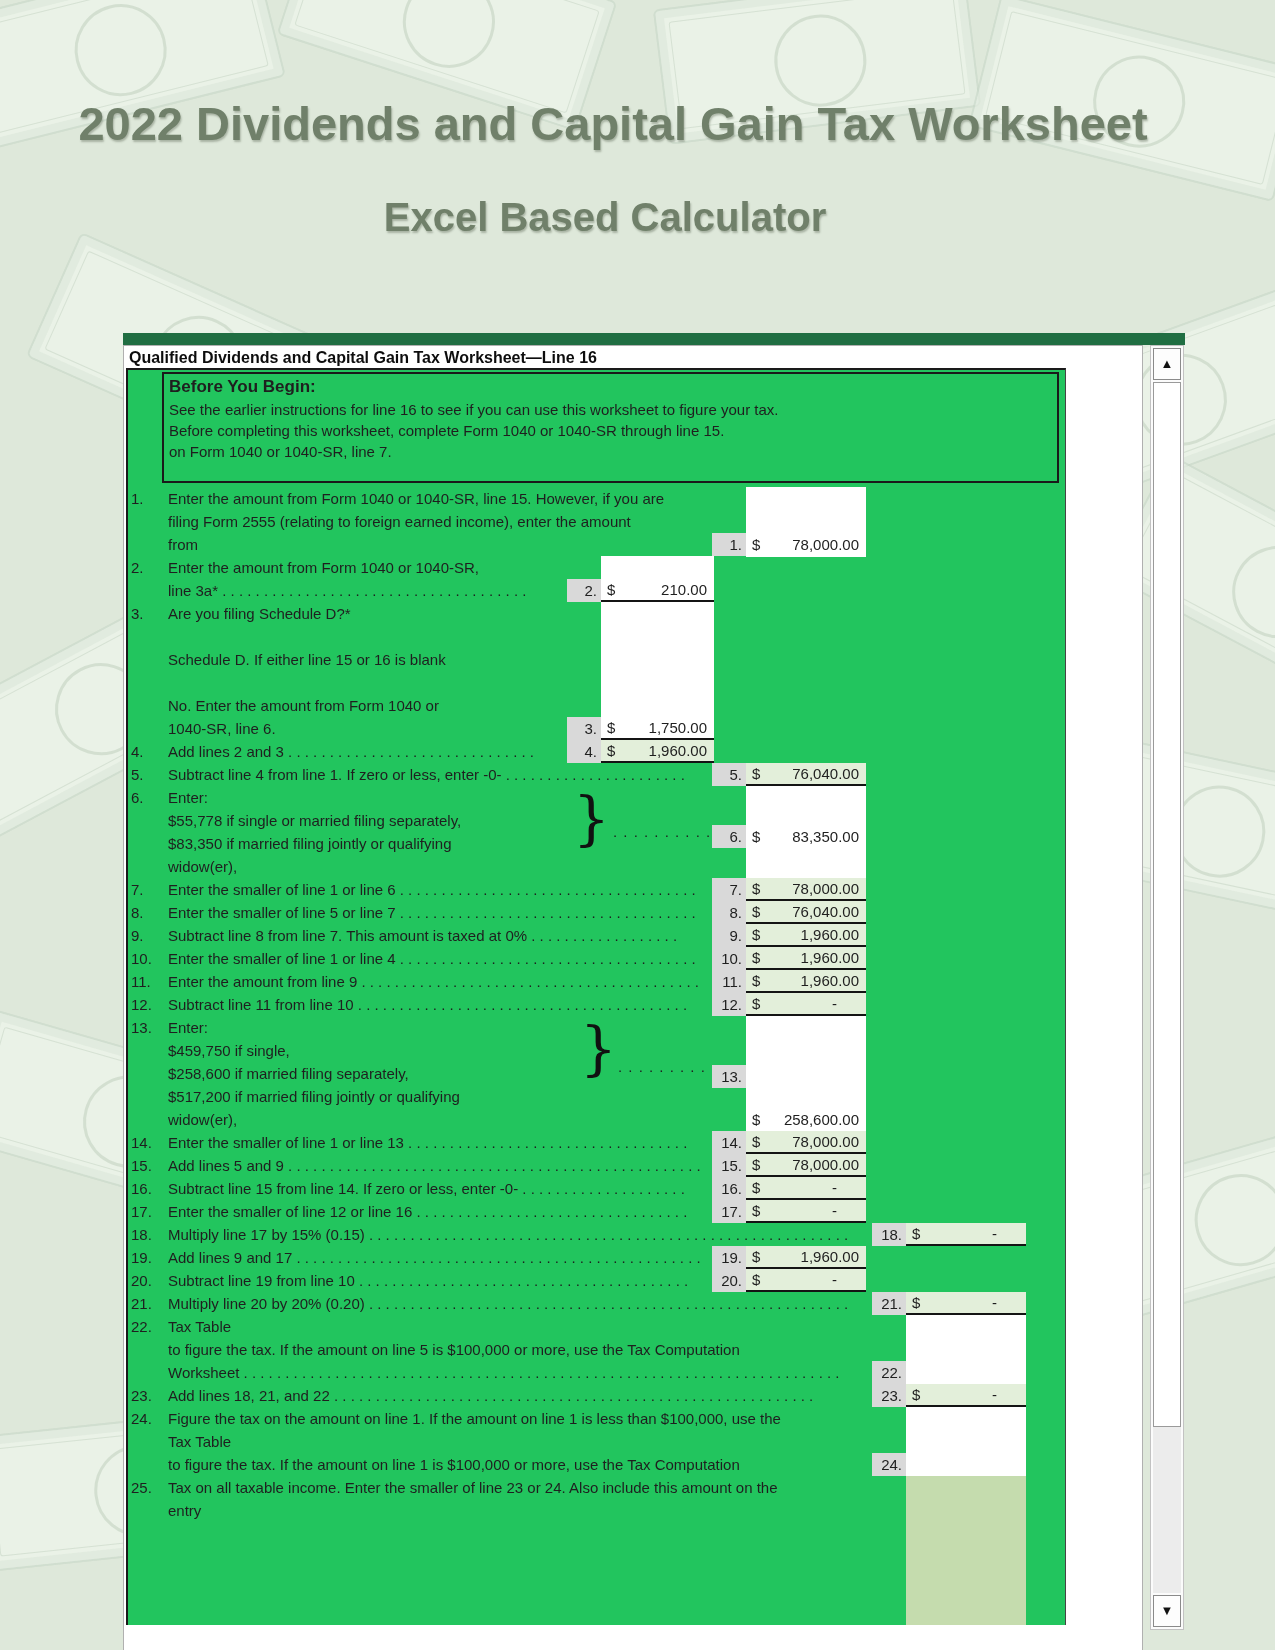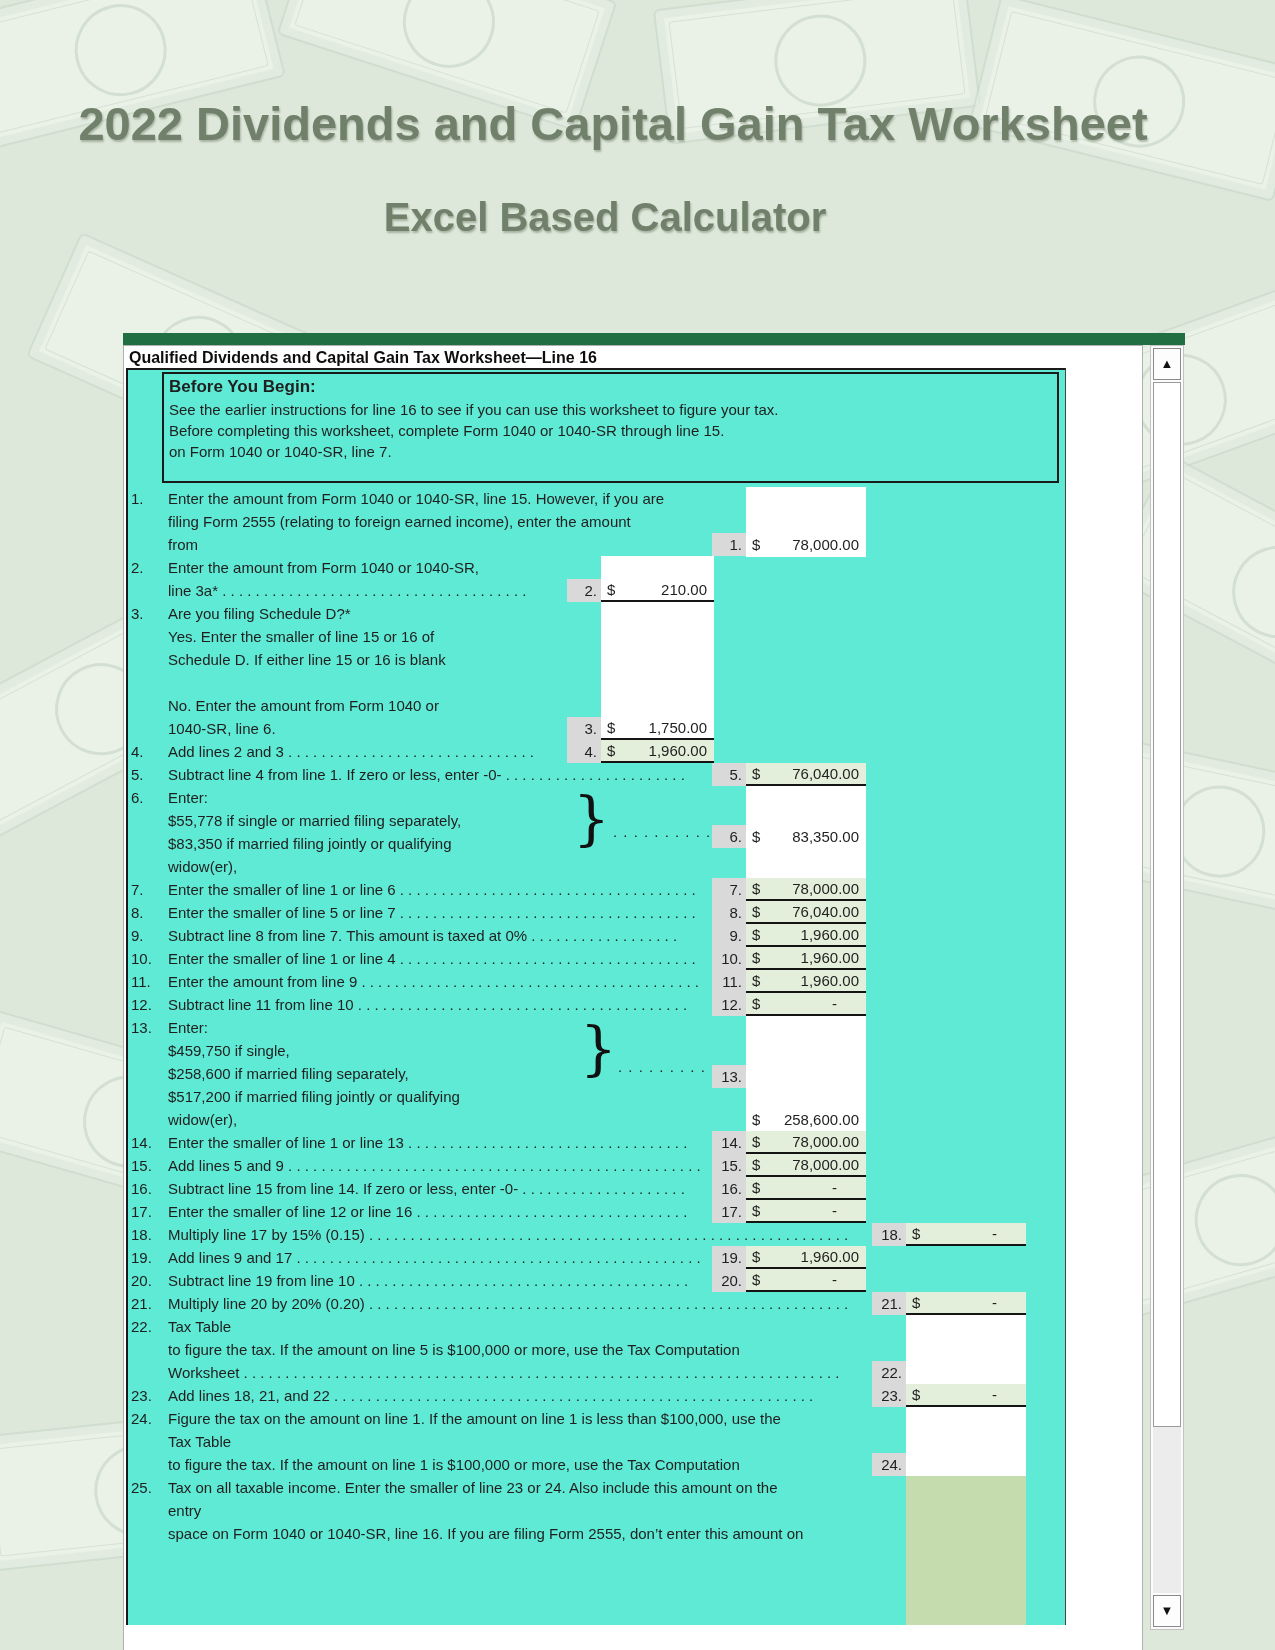--- a/index.html
+++ b/index.html
@@ -41,21 +41,21 @@
   .panel{
     position:absolute;left:0;top:12px;width:1020px;height:1590px;
     background:#ffffff;border:1px solid #b0b0b0;box-sizing:border-box;
   }
   .sheet-title{
     position:absolute;left:5px;top:1px;height:21px;line-height:21px;
     font-size:16px;font-weight:700;color:#0d0d0d;white-space:nowrap;
   }
   .content{
     position:absolute;left:2px;top:22px;width:940px;height:1257px;
-    background:#5eead4;border-left:2px solid #1a1a1a;border-top:2px solid #1a1a1a;
+    background:#22c55e;border-left:2px solid #1a1a1a;border-top:2px solid #1a1a1a;
     border-right:1px solid #444;box-sizing:border-box;overflow:hidden;
     font-size:15px;color:#1f1f1f;
   }
   .byb{
     position:absolute;left:34px;top:2px;width:897px;height:111px;
     border:2px solid #1a1a1a;box-sizing:border-box;padding:1px 0 0 5px;
   }
   .byb-h{font-size:17px;font-weight:700;line-height:24px;}
   .byb-l{font-size:15px;line-height:21px;white-space:nowrap;}
   .ln{position:absolute;left:0;width:938px;height:23px;}
@@ -156,23 +156,20 @@
           <span class="num">2.</span>
           <span class="txt">Enter the amount from Form 1040 or 1040-SR,</span>
         </div>
       <div class="ln" style="top:209px">
           <span class="txt">line 3a* . . . . . . . . . . . . . . . . . . . . . . . . . . . . . . . . . . . . .</span>
         </div>
       <div class="ln" style="top:232px">
           <span class="num">3.</span>
           <span class="txt">Are you filing Schedule D?*</span>
         </div>
-      <div class="ln" style="top:255px">
-          <span class="txt">Yes. Enter the smaller of line 15 or 16 of</span>
-        </div>
       <div class="ln" style="top:278px">
           <span class="txt">Schedule D. If either line 15 or 16 is blank</span>
         </div>
       <div class="ln" style="top:324px">
           <span class="txt">No. Enter the amount from Form 1040 or</span>
         </div>
       <div class="ln" style="top:347px">
           <span class="txt">1040-SR, line 6.</span>
         </div>
       <div class="ln" style="top:370px">
@@ -291,23 +288,20 @@
         </div>
       <div class="ln" style="top:1083px">
           <span class="txt">to figure the tax. If the amount on line 1 is $100,000 or more, use the Tax Computation</span>
         </div>
       <div class="ln" style="top:1106px">
           <span class="num">25.</span>
           <span class="txt">Tax on all taxable income. Enter the smaller of line 23 or 24. Also include this amount on the</span>
         </div>
       <div class="ln" style="top:1129px">
           <span class="txt">entry</span>
-        </div>
-      <div class="ln" style="top:1152px">
-          <span class="txt">space on Form 1040 or 1040-SR, line 16. If you are filing Form 2555, don’t enter this amount on</span>
         </div>
 
       <div class="brace" style="left:445px;top:415px">}</div>
       <div class="bdots" style="left:485px;top:450px">. . . . . . . . . . . .</div>
       <div class="brace" style="left:452px;top:645px">}</div>
       <div class="bdots" style="left:490px;top:685px">. . . . . . . . . . . .</div>
 
       <div class="cellgroup" style="left:584px;top:163px">
         <span class="clabel">1.</span>
         <div class="cell cb clear">

